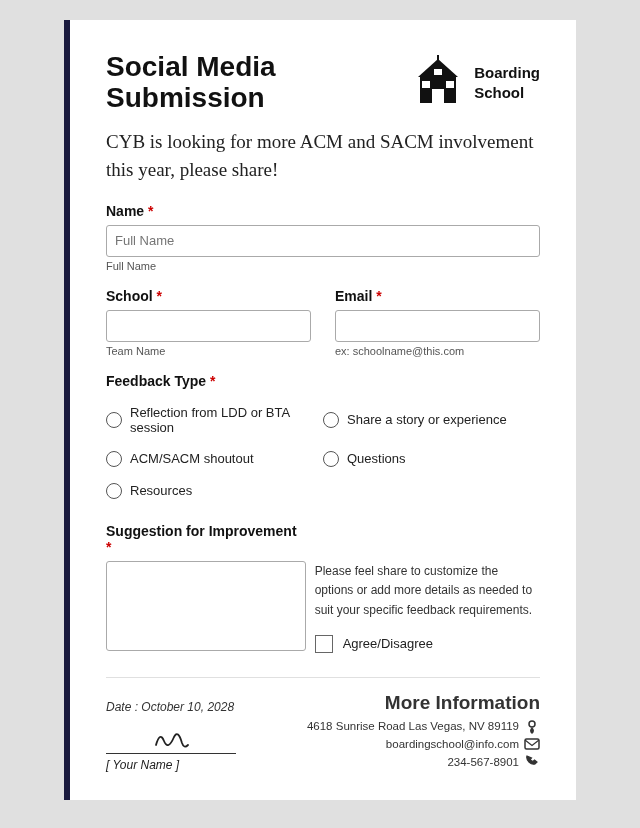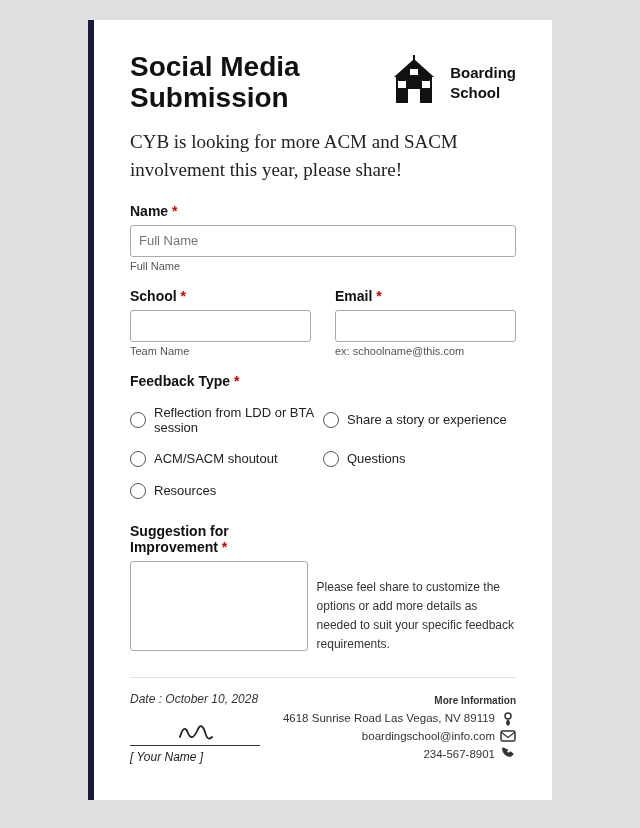--- a/index.html
+++ b/index.html
@@ -5,21 +5,21 @@
     * { box-sizing: border-box; margin: 0; padding: 0; }
     body {
       background: #e0e0e0;
       display: flex;
       justify-content: center;
       align-items: flex-start;
       min-height: 828px;
       font-family: Arial, sans-serif;
     }
     .page {
-      width: 464px;
+      width: 512px;
       min-height: 780px;
       background: #ffffff;
       margin: 20px auto;
       padding: 32px 36px 28px 36px;
       position: relative;
       border-left: 6px solid #1a1a3e;
     }
     .header {
       display: flex;
       align-items: center;
@@ -192,21 +192,21 @@
       color: #222;
       font-weight: 500;
     }
     .footer-right {
       text-align: right;
       font-size: 11.5px;
       color: #333;
     }
     .footer-right-title {
       font-weight: 700;
-      font-size: 10px;
+      font-size: 19px;
       margin-bottom: 4px;
     }
     .footer-contact-row {
       display: flex;
       align-items: center;
       justify-content: flex-end;
       gap: 5px;
       margin-bottom: 2px;
     }
     .contact-icon {
@@ -305,20 +305,24 @@
 
   <div class="bottom-section">
     <div class="suggestion-col">
       <div class="section-label">
         <span>Suggestion for Improvement</span> <span class="required">*</span>
       </div>
       <textarea class="textarea-field" style=""></textarea>
     </div>
     <div class="info-col">
       <div>Please feel share to customize the options or add more details as needed to suit your specific feedback requirements.</div>
+      <div class="agree-row">
+        <div class="checkbox-box"></div>
+        <span class="agree-label">Agree/Disagree</span>
+      </div>
     </div>
   </div>
 
   <div class="footer">
     <div class="footer-left">
       <div>Date : October 10, 2028</div>
       <div class="signature-area">
         <div class="signature-line">
 
           <svg class="signature-svg" viewBox="0 0 50 28" xmlns="http://www.w3.org/2000/svg">

